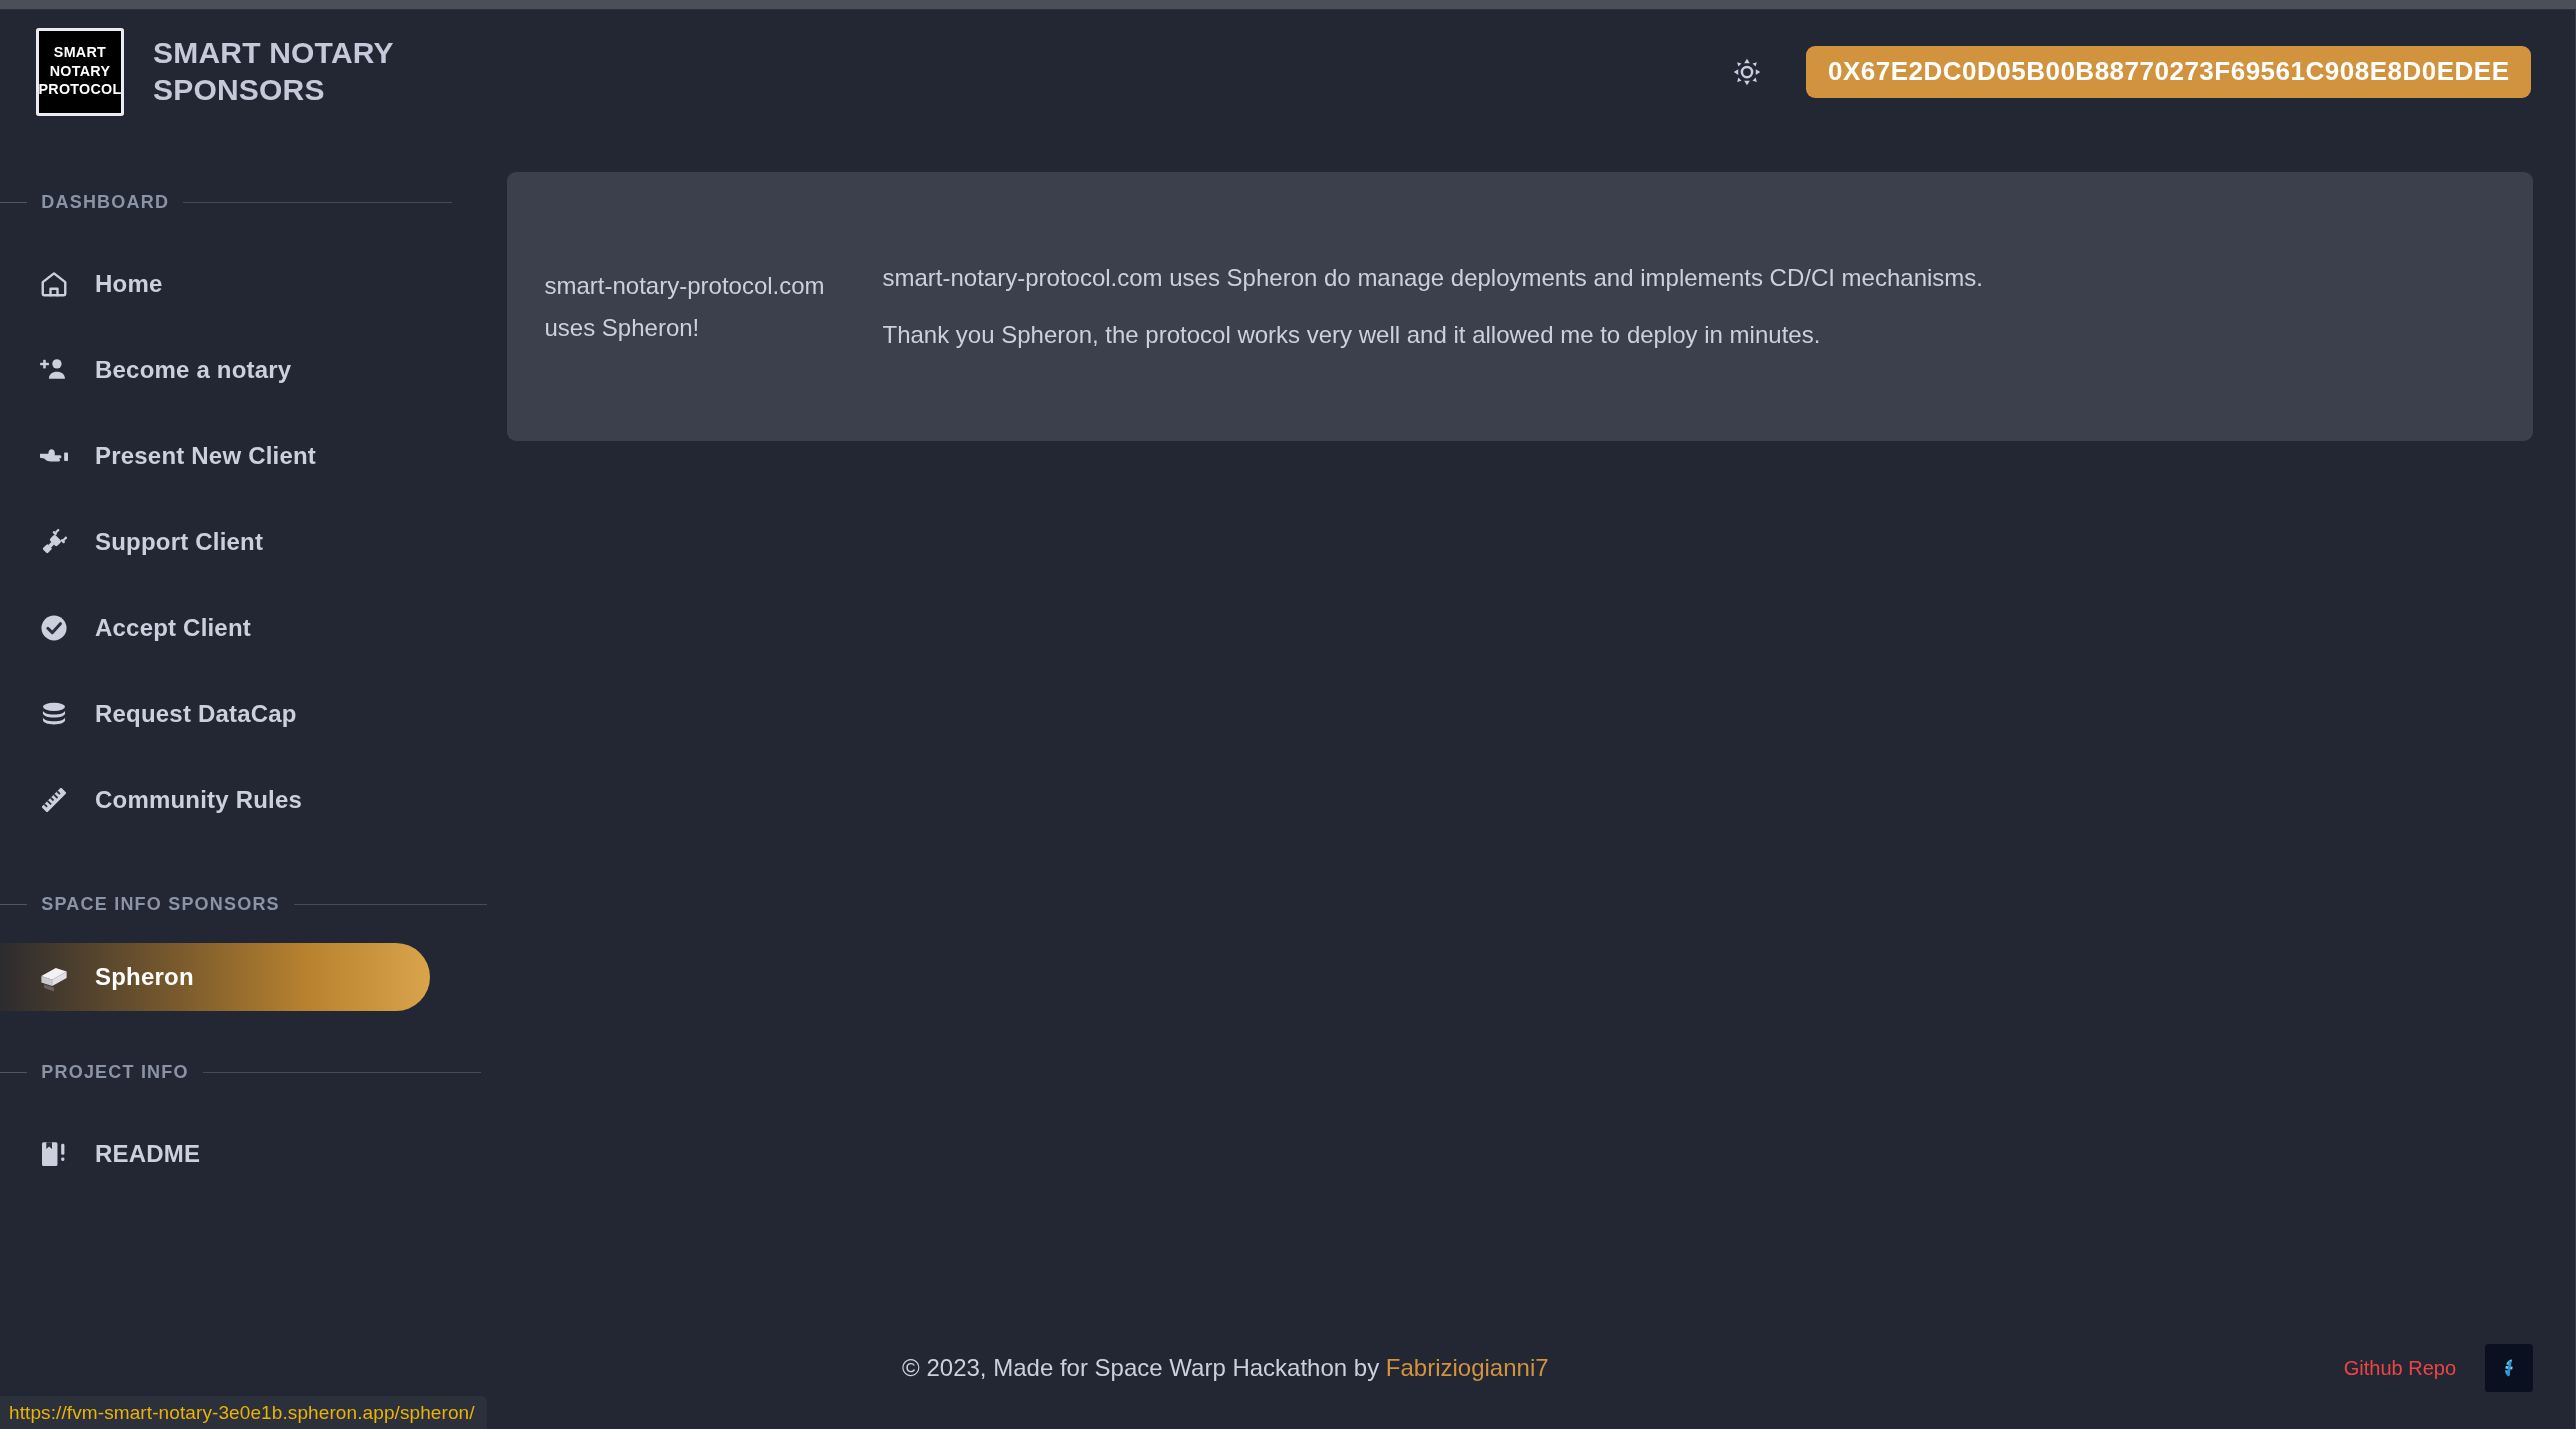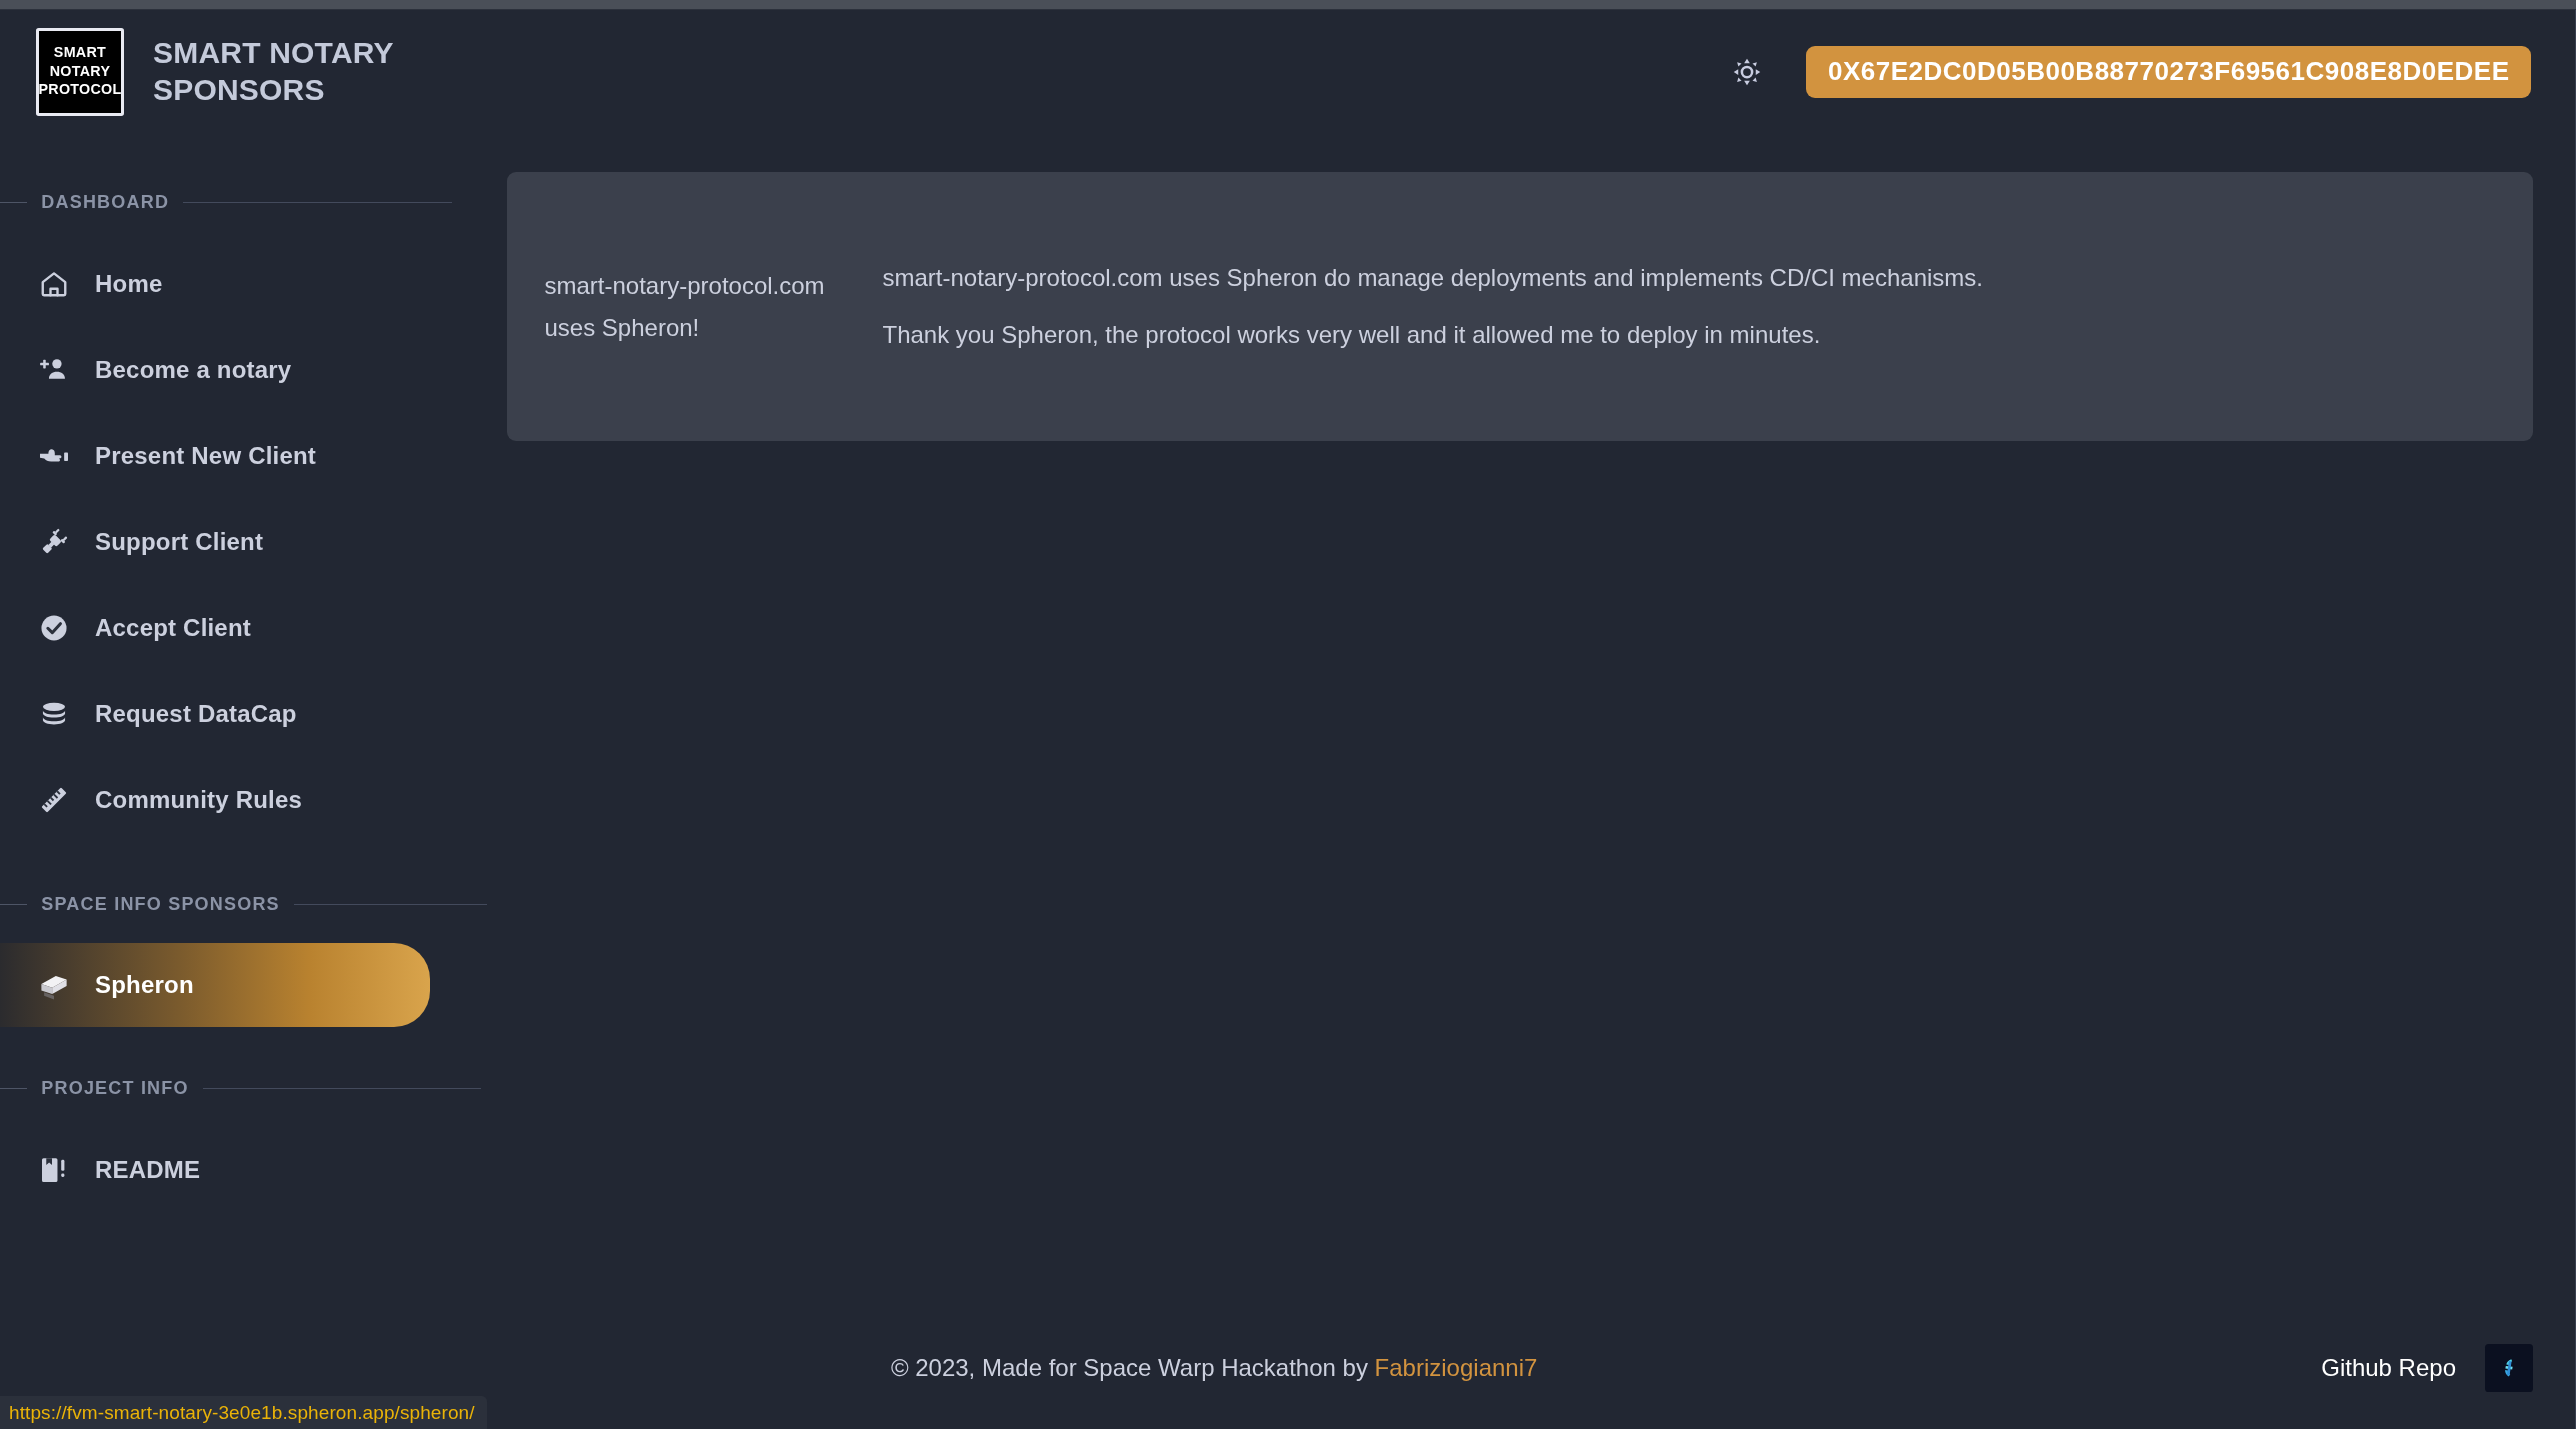--- a/index.html
+++ b/index.html
@@ -162,21 +162,21 @@
     flex: 0 0 auto;
   }
   .nav-item .nav-label {
     font-size: 24px;
     letter-spacing: 0.2px;
     white-space: nowrap;
   }
 
   .nav-item.active {
     width: 430px;
-    height: 84px;
+    height: 68px;
     border-radius: 0 36px 36px 0;
     background: linear-gradient(90deg, #2b2b2e 0%, #7b5b2d 42%, #b9822f 72%, #d9a44c 100%);
   }
   .nav-item.active .nav-label { color: #ffffff; }
 
   .sponsor-section { margin-top: 50px; }
   .project-section { margin-top: 50px; }
 
   
   .content {
@@ -245,22 +245,22 @@
     cursor: pointer;
   }
 
   .footer-right {
     display: flex;
     align-items: center;
     gap: 29px;
     flex: 0 0 auto;
   }
   .footer-right .repo-link {
-    color: #ffffff;
-    font-size: 24px;
+    color: #ef4444;
+    font-size: 20px;
     text-decoration: none;
     cursor: pointer;
   }
   .filecoin-badge {
     width: 48px; height: 48px;
     background: #0b1020;
     border-radius: 3.6px;
     display: flex; align-items: center; justify-content: center;
     flex: 0 0 auto;
   }

